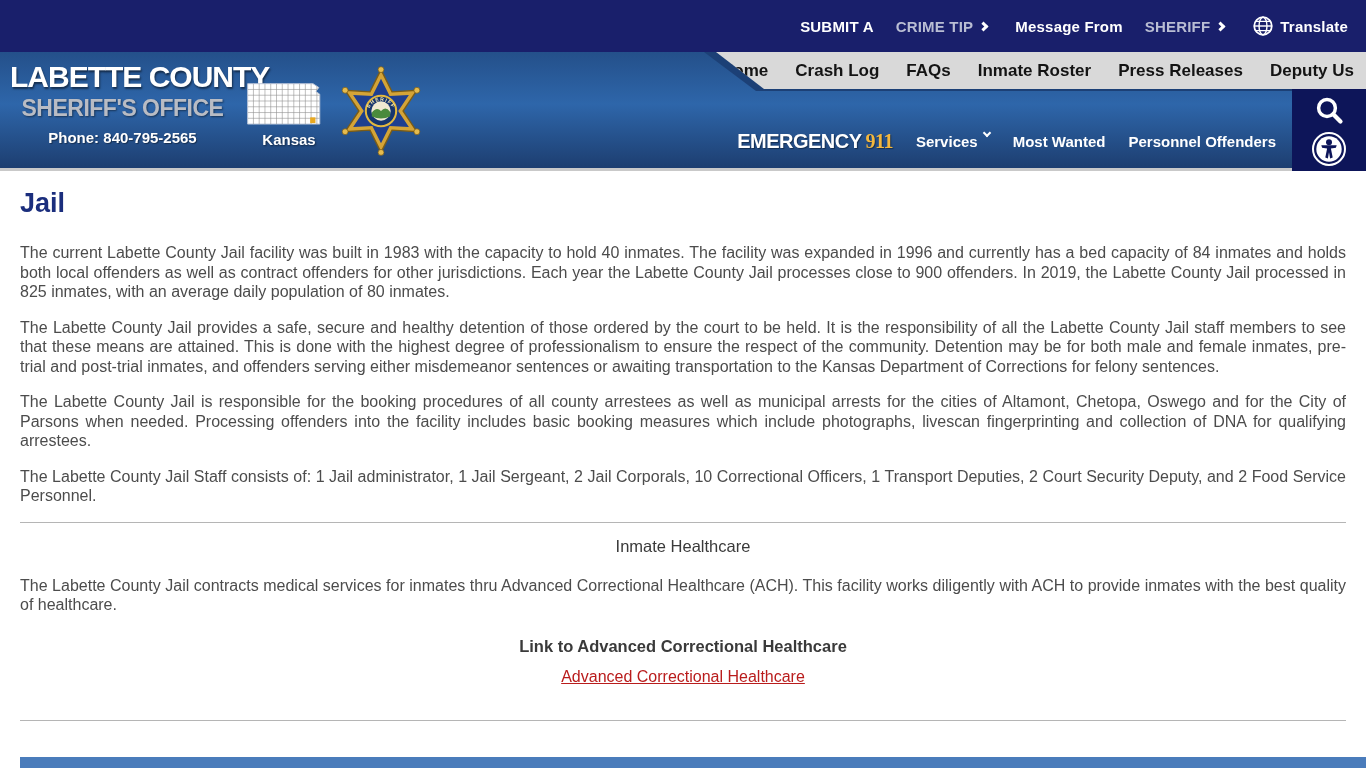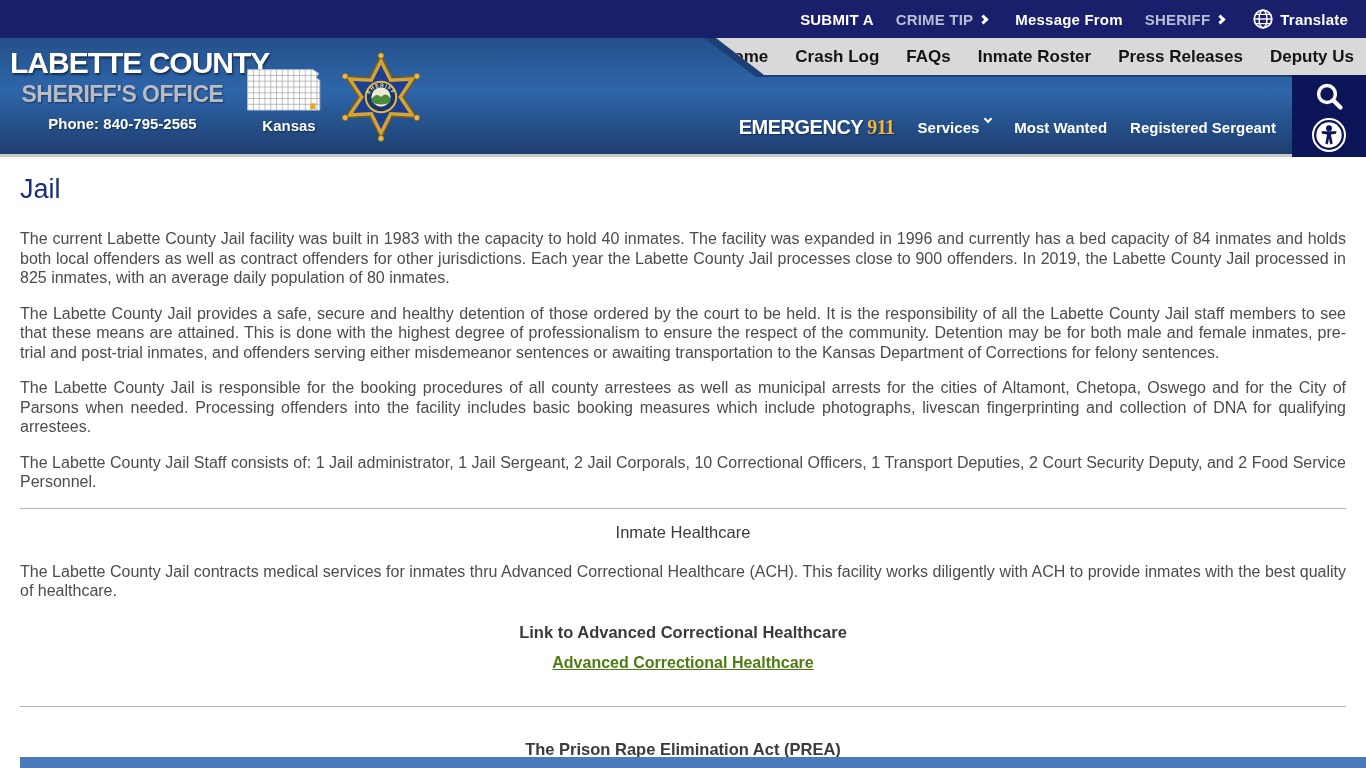--- a/index.html
+++ b/index.html
@@ -1,21 +1,21 @@
 <!DOCTYPE html>
 <html><head>
 <meta charset="utf-8">
 <style>
   * { margin:0; padding:0; box-sizing:border-box; }
   html,body { width:1366px; height:768px; }
   body { font-family:"Liberation Sans", sans-serif; background:#fff; }
   .page { position:relative; width:1366px; height:768px; overflow:hidden; background:#fff; }
 
   
-  .topbar { height:38px; background:#191f6b; display:flex; justify-content:flex-end; align-items:center; gap:28px; padding-right:18px; }
+  .topbar { height:52px; background:#191f6b; display:flex; justify-content:flex-end; align-items:center; gap:28px; padding-right:18px; }
   .topbar a { display:flex; align-items:center; color:#fff; font-size:15px; font-weight:bold; text-decoration:none; letter-spacing:.2px; cursor:pointer; }
   .topbar .accent { color:#b9bdd3; margin-left:22px; }
   .chev { display:inline-block; width:7px; height:7px; border-right:3px solid #fff; border-bottom:3px solid #fff; }
   .chev.right { transform:rotate(-45deg); margin-left:7px; }
   .chev.down { width:6px; height:6px; border-width:2px; transform:rotate(45deg); margin-left:6px; margin-top:-3px; }
   .globe { margin-right:6px; }
 
   
   .hero { position:relative; height:119px; background:linear-gradient(180deg,#24508a 0%, #2e66aa 45%, #1d3e70 100%); border-bottom:3px solid #c9c9c9; }
   .brand { position:absolute; left:10px; top:8px; width:225px; text-align:center; color:#fff; }
@@ -36,29 +36,29 @@
   .subnav a { display:flex; align-items:flex-start; color:#fff; font-size:15px; font-weight:bold; text-decoration:none; cursor:pointer; }
   .emergency { font-size:20px; font-weight:bold; letter-spacing:-.5px; text-shadow:1px 1px 1px rgba(0,0,0,.4); }
   .e911 { color:#f3b73d; margin-left:4px;font-family:Liberation Serif, serif; }
 
   
   .toolbox { position:absolute; top:37px; right:0; width:74px; height:82px; background:#0d1559; display:flex; flex-direction:column; align-items:center; justify-content:center; gap:5px; }
   .toolbox svg { cursor:pointer; }
 
   
   .content { padding:0 20px; color:#4c4c4c; font-size:16px; }
-  .content h1 { color:#1b2e7d; font-size:27px; font-weight:normal; margin:17px 0 24px; }
+  .content h1 { color:#1b2e7d; font-size:27px; font-weight:bold; margin:17px 0 24px; }
   .content p.body { line-height:19.5px; margin:0 0 16px; text-align:justify; }
   .content hr { border:none; border-top:1px solid #b5b5b5; margin:16px 0 0; }
   .content h2 { font-size:16.5px; color:#3a3a3a; text-align:center; margin:14px 0 20px; font-weight:normal; }
   .content p.health { line-height:19.5px; text-align:justify; margin:0; }
   .content h3 { font-size:16.5px; color:#3a3a3a; text-align:center; font-weight:bold; }
   .link-heading { margin:22px 0 12px; }
   .center { text-align:center; }
-  .textlink { color:#4d7c0f; text-decoration:underline; font-size:16px; cursor:pointer;font-weight:bold; }
+  .textlink { color:#b91c1c; text-decoration:underline; font-size:16px; cursor:pointer; }
   .hr2 { margin-top:34px !important; }
   .prea-heading { margin:33px 0 0; }
   .footer-bar { position:absolute; bottom:0; left:20px; right:0; height:11px; background:#4a7cbb; }
 </style>
 </head>
 <body>
 
 <div class="page">
 
   <div class="topbar">
@@ -162,21 +162,21 @@
 
     <nav class="subnav">
       <span class="emergency">
         <span>EMERGENCY</span><span class="e911">911</span>
       </span>
       <a>
         <span>Services</span>
         <span class="chev down"></span>
       </a>
       <a>Most Wanted</a>
-      <a>Registered Sergeant</a>
+      <a>Personnel Offenders</a>
     </nav>
 
     <div class="toolbox">
       <svg width="32" height="32" viewBox="0 0 24 24">
         <circle cx="10.5" cy="10.5" r="6.3" fill="none" stroke="#fff" stroke-width="2.6"></circle>
         <line x1="15.2" y1="15.2" x2="20.6" y2="20.6" stroke="#fff" stroke-width="3.2" stroke-linecap="round"></line>
       </svg>
       <svg width="36" height="36" viewBox="0 0 36 36">
         <circle cx="18" cy="18" r="16" fill="none" stroke="#fff" stroke-width="2"></circle>
         <circle cx="18" cy="18" r="12.7" fill="#fff"></circle>

